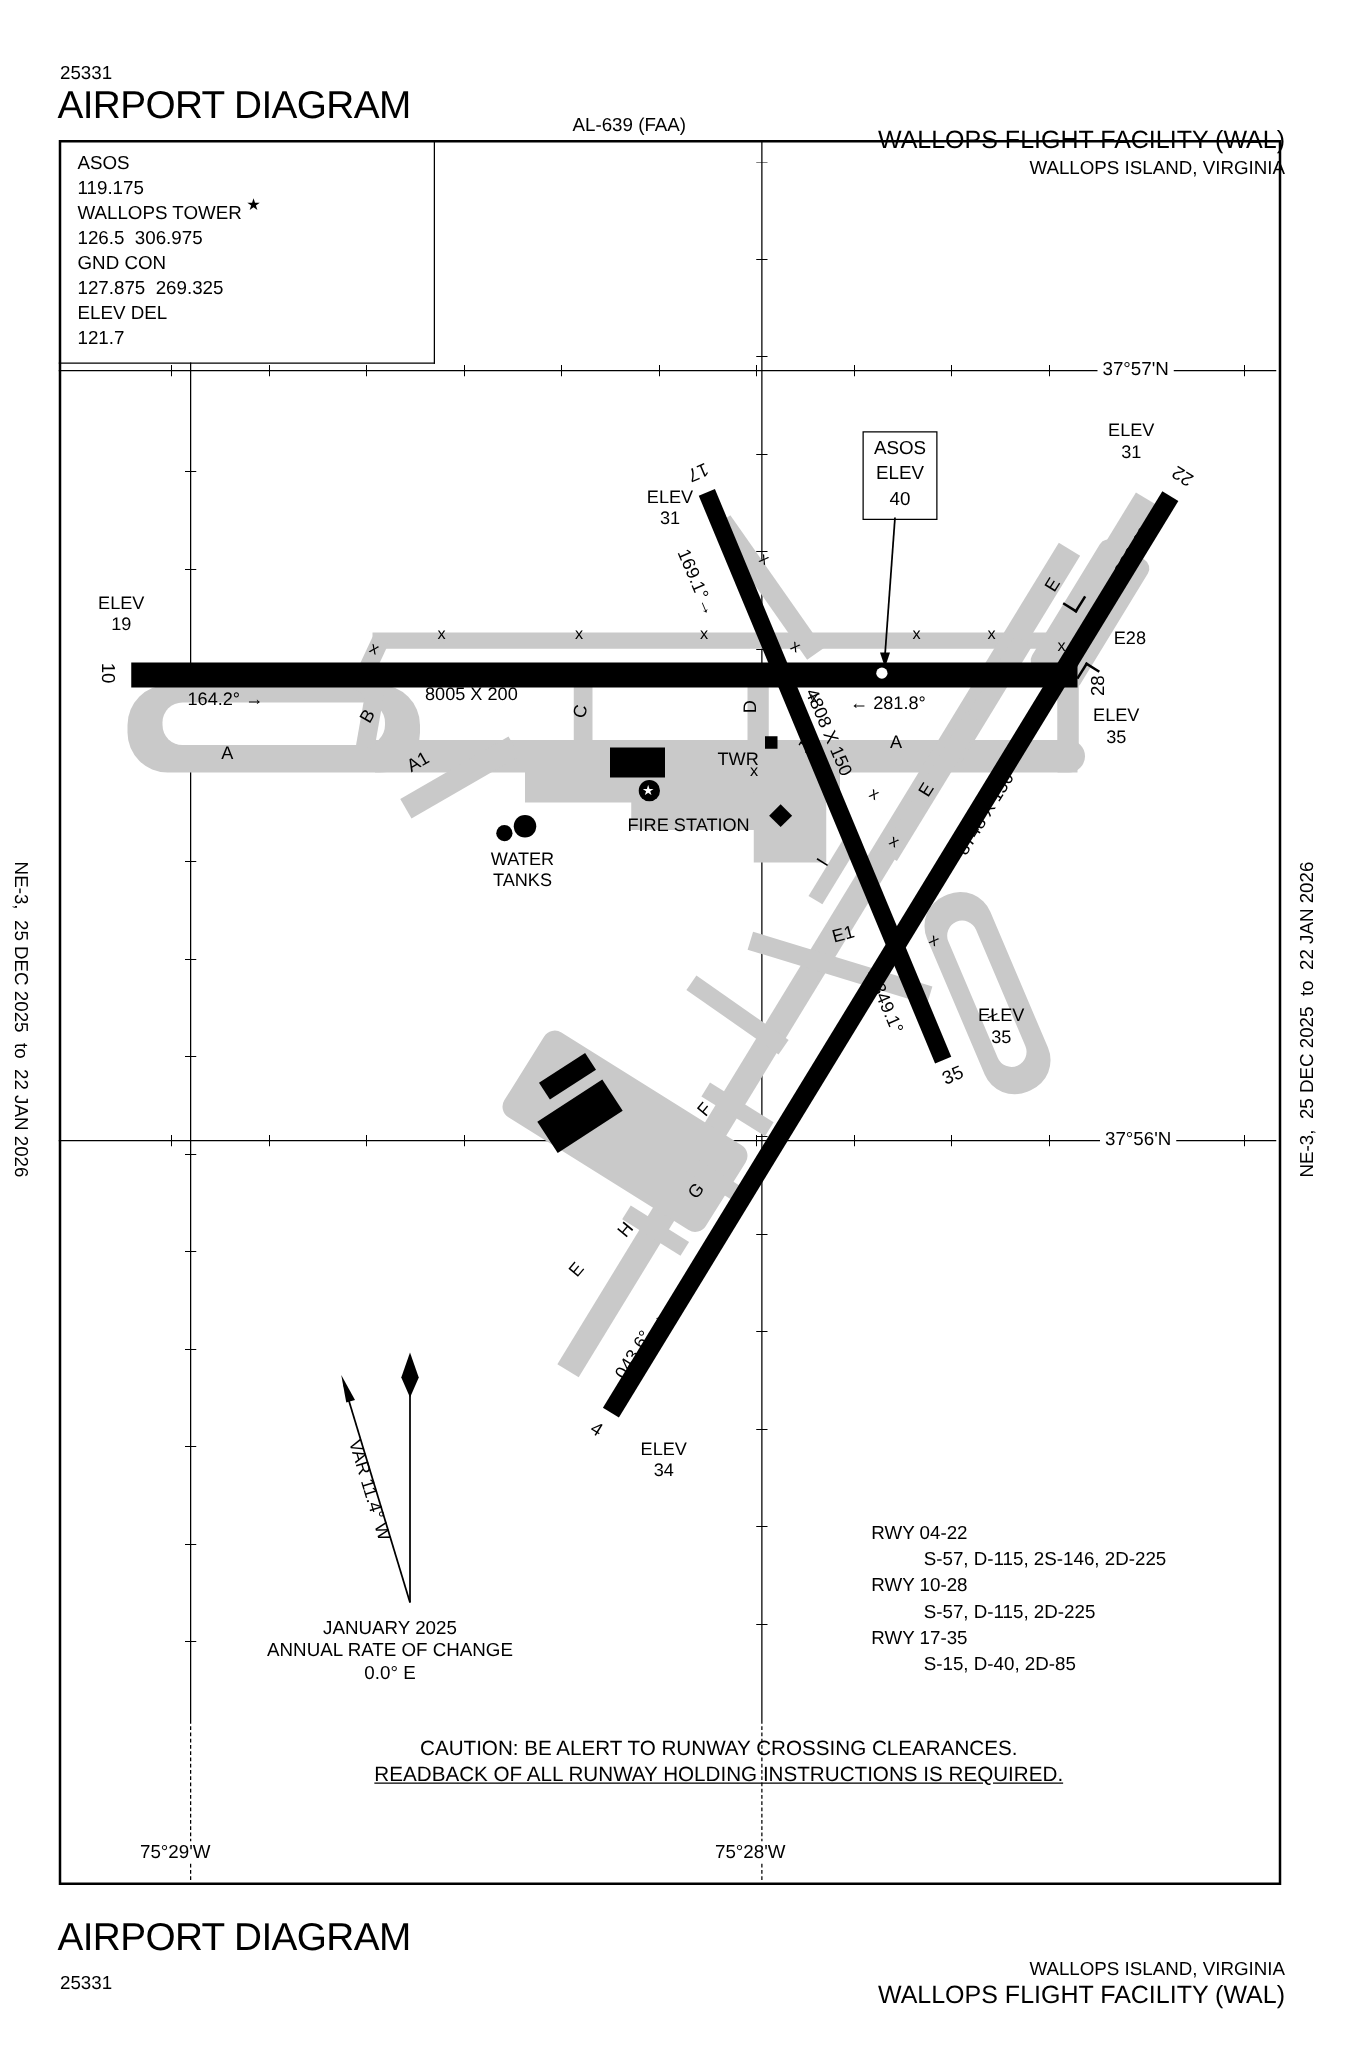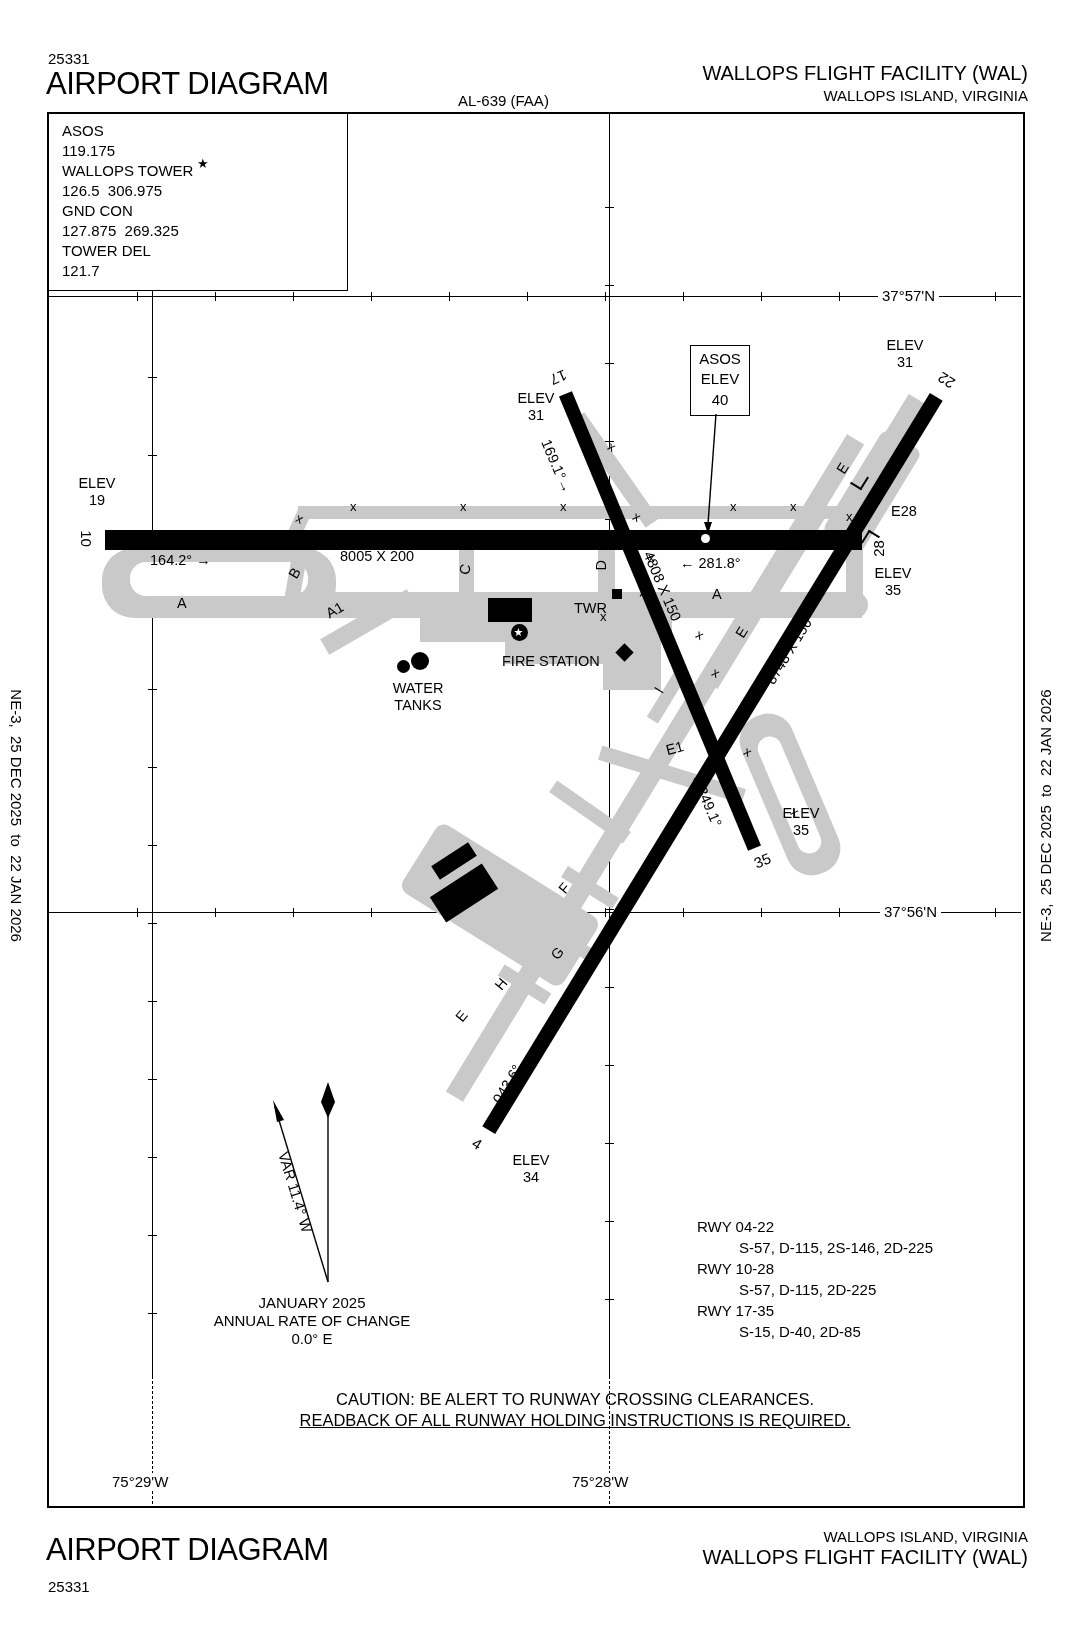--- a/index.html
+++ b/index.html
@@ -1,20 +1,20 @@
 <!DOCTYPE html>
 <html><head>
 <meta charset="utf-8">
 <style>
   html,body{margin:0;padding:0;background:#fff;}
   .sheet{position:relative;width:1076px;height:1650px;background:#fff;overflow:hidden;
          font-family:"Liberation Sans",sans-serif;color:#000;}
   .lbl{position:absolute;font-size:14.5px;line-height:1.15;white-space:pre;}
   .ctr{text-align:center;}
-  .rt{text-align:right;}
+  .rt{text-align:right;margin-top:39px;}
   .big{font-size:31px;letter-spacing:-.5px;}
   .med{font-size:20px;}
   .sm{font-size:15px;}
   .tiny{font-size:13px;}
   .gray{position:absolute;background:#c9c9c9;}
   .blk{position:absolute;background:#000;}
   .white{position:absolute;background:#fff;}
   .line{position:absolute;background:#000;}
   .ticksH{position:absolute;height:9px;background:repeating-linear-gradient(90deg,transparent 0 77px,#000 77px 78px);}
   .ticksV{position:absolute;width:9px;background:repeating-linear-gradient(180deg,transparent 0 77px,#000 77px 78px);}
@@ -43,21 +43,21 @@
 
   <div class="frame" style="left:47px;top:112px;width:974px;height:1392px"></div>
   <div style="position:absolute;left:47px;top:112px;width:300px;height:178px;border-right:1.5px solid #000;border-bottom:1.5px solid #000"></div>
   <div class="lbl sm" style="left:62px;top:122px">ASOS</div>
   <div class="lbl sm" style="left:62px;top:142px">119.175</div>
   <div class="lbl sm" style="left:62px;top:162px">WALLOPS TOWER</div>
   <div class="lbl tiny" style="left:197px;top:157px">★</div>
   <div class="lbl sm" style="left:62px;top:182px">126.5  306.975</div>
   <div class="lbl sm" style="left:62px;top:202px">GND CON</div>
   <div class="lbl sm" style="left:62px;top:222px">127.875  269.325</div>
-  <div class="lbl sm" style="left:62px;top:242px">TOWER DEL</div>
+  <div class="lbl sm" style="left:62px;top:242px">ELEV DEL</div>
   <div class="lbl sm" style="left:62px;top:262px">121.7</div>
 
   <div class="line" style="left:47px;top:296px;width:974px;height:1px"></div>
   <div class="ticksH" style="left:60px;top:292px;width:948px"></div>
   <div class="line" style="left:47px;top:912px;width:974px;height:1px"></div>
   <div class="ticksH" style="left:60px;top:908px;width:948px"></div>
   <div class="line" style="left:609px;top:112px;width:1px;height:1264px"></div>
   <div class="ticksV" style="left:605px;top:130px;height:1240px"></div>
   <div class="dashV" style="left:609px;top:1376px;height:128px"></div>
   <div class="line" style="left:152px;top:290px;width:1px;height:1086px"></div>

